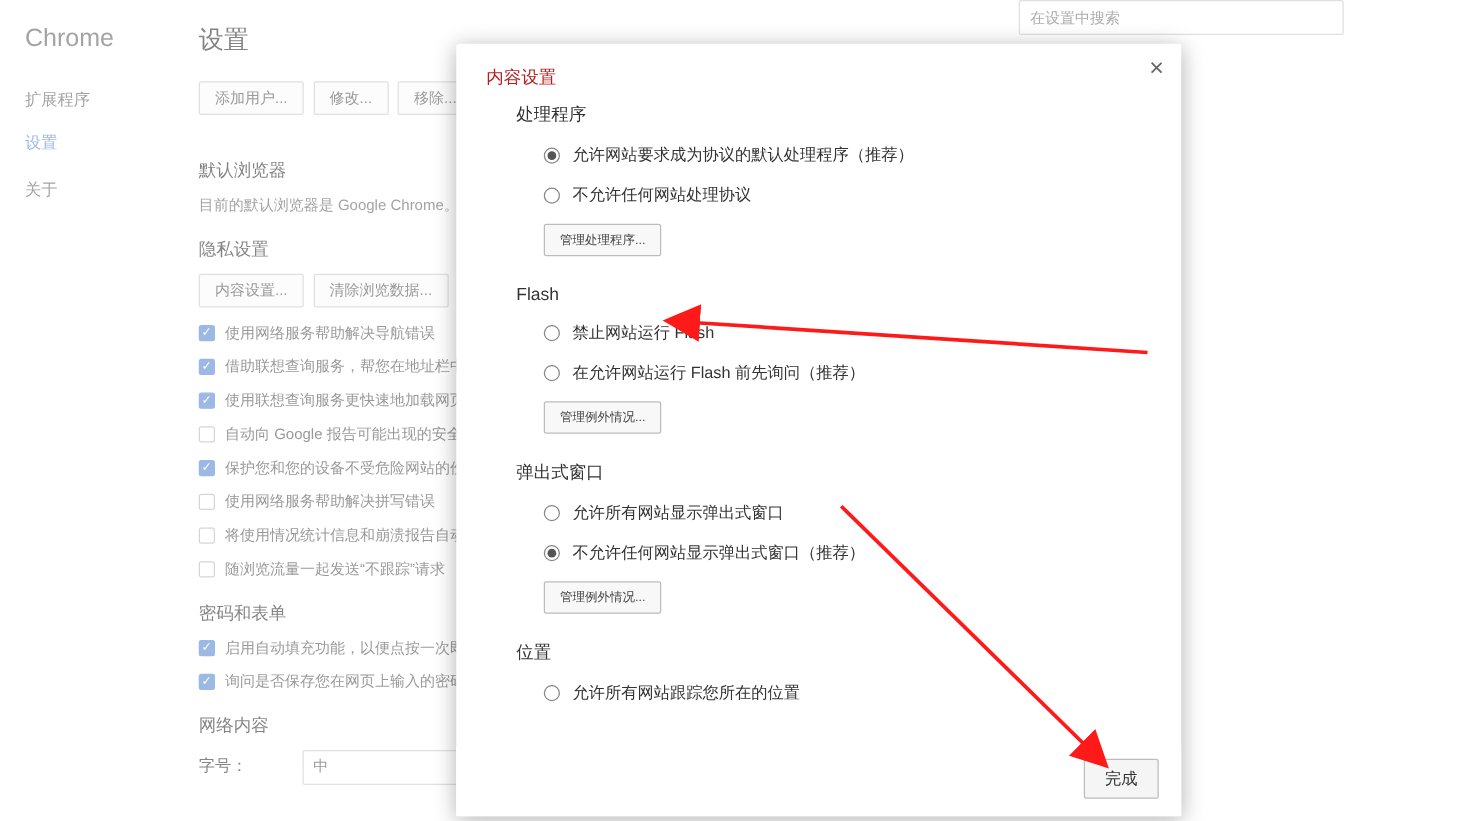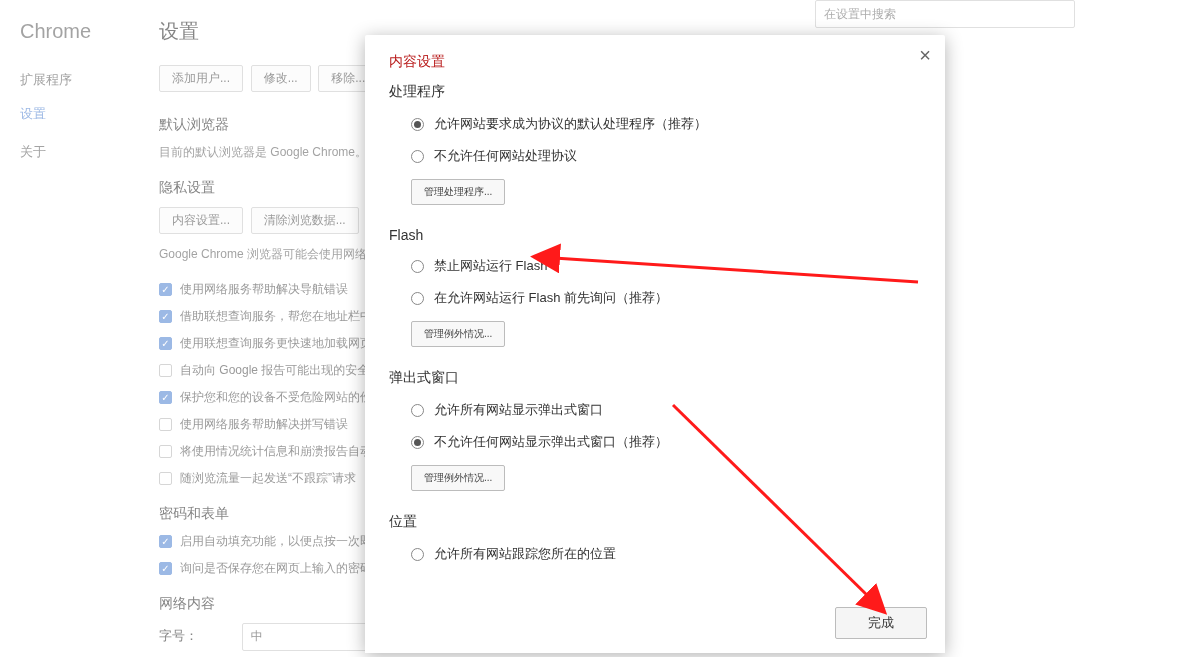--- a/index.html
+++ b/index.html
@@ -31,21 +31,21 @@
   }
   .bg-sidebar .nav-item.active { color: #5b8ad4; }
   .bg-main {
     flex: 1;
     padding: 18px 24px;
     position: relative;
   }
   .bg-main h2.page-title {
     font-size: 20px; font-weight: 400; color: #333; margin-bottom: 20px;
   }
-  .bg-row-buttons { margin-bottom: 24px; }
+  .bg-row-buttons { margin-bottom: 36px; }
   .bg-btn {
     display: inline-block;
     background: #fafafa;
     border: 1px solid #ccc;
     border-radius: 2px;
     padding: 4px 12px;
     font-size: 12px; color: #555;
     margin-right: 4px;
     cursor: pointer;
   }
@@ -143,27 +143,27 @@
   .modal-footer {
     border-top: 0;
     padding: 10px 18px 14px 0;
     display: flex; justify-content: flex-end;
     background: #fff;
   }
   .done-btn {
     background: #f5f5f5;
     border: 1px solid #bcbcbc;
     border-radius: 2px;
-    padding: 6px 32px;
+    padding: 6px 16px;
     font-size: 13px; color: #333;
     cursor: pointer;
   }
 
   
-  .modal-body { scrollbar-gutter: stable; }
+  .modal-body { scrollbar-gutter: stable; margin-left: 24px; }
 
   
   .annotation {
     position: absolute; inset: 0; pointer-events: none; z-index: 50;
   }
 </style>
 </head>
 <body>
 
 <div class="bg">
@@ -185,21 +185,20 @@
     </div>
 
     <div class="bg-section-title">默认浏览器</div>
     <div class="bg-text">目前的默认浏览器是 Google Chrome。</div>
 
     <div class="bg-section-title">隐私设置</div>
     <div class="bg-row-buttons" style="margin-bottom:12px">
       <span class="bg-btn">内容设置...</span>
       <span class="bg-btn">清除浏览数据...</span>
     </div>
-    <div class="bg-text">Google Chrome 浏览器可能会使用网络</div>
 
     <div id="privacy-checks">
         <div class="bg-check">
           <span class="box on">✓</span>
           <span>使用网络服务帮助解决导航错误</span>
         </div>
         <div class="bg-check">
           <span class="box on">✓</span>
           <span>借助联想查询服务，帮您在地址栏中</span>
         </div>

